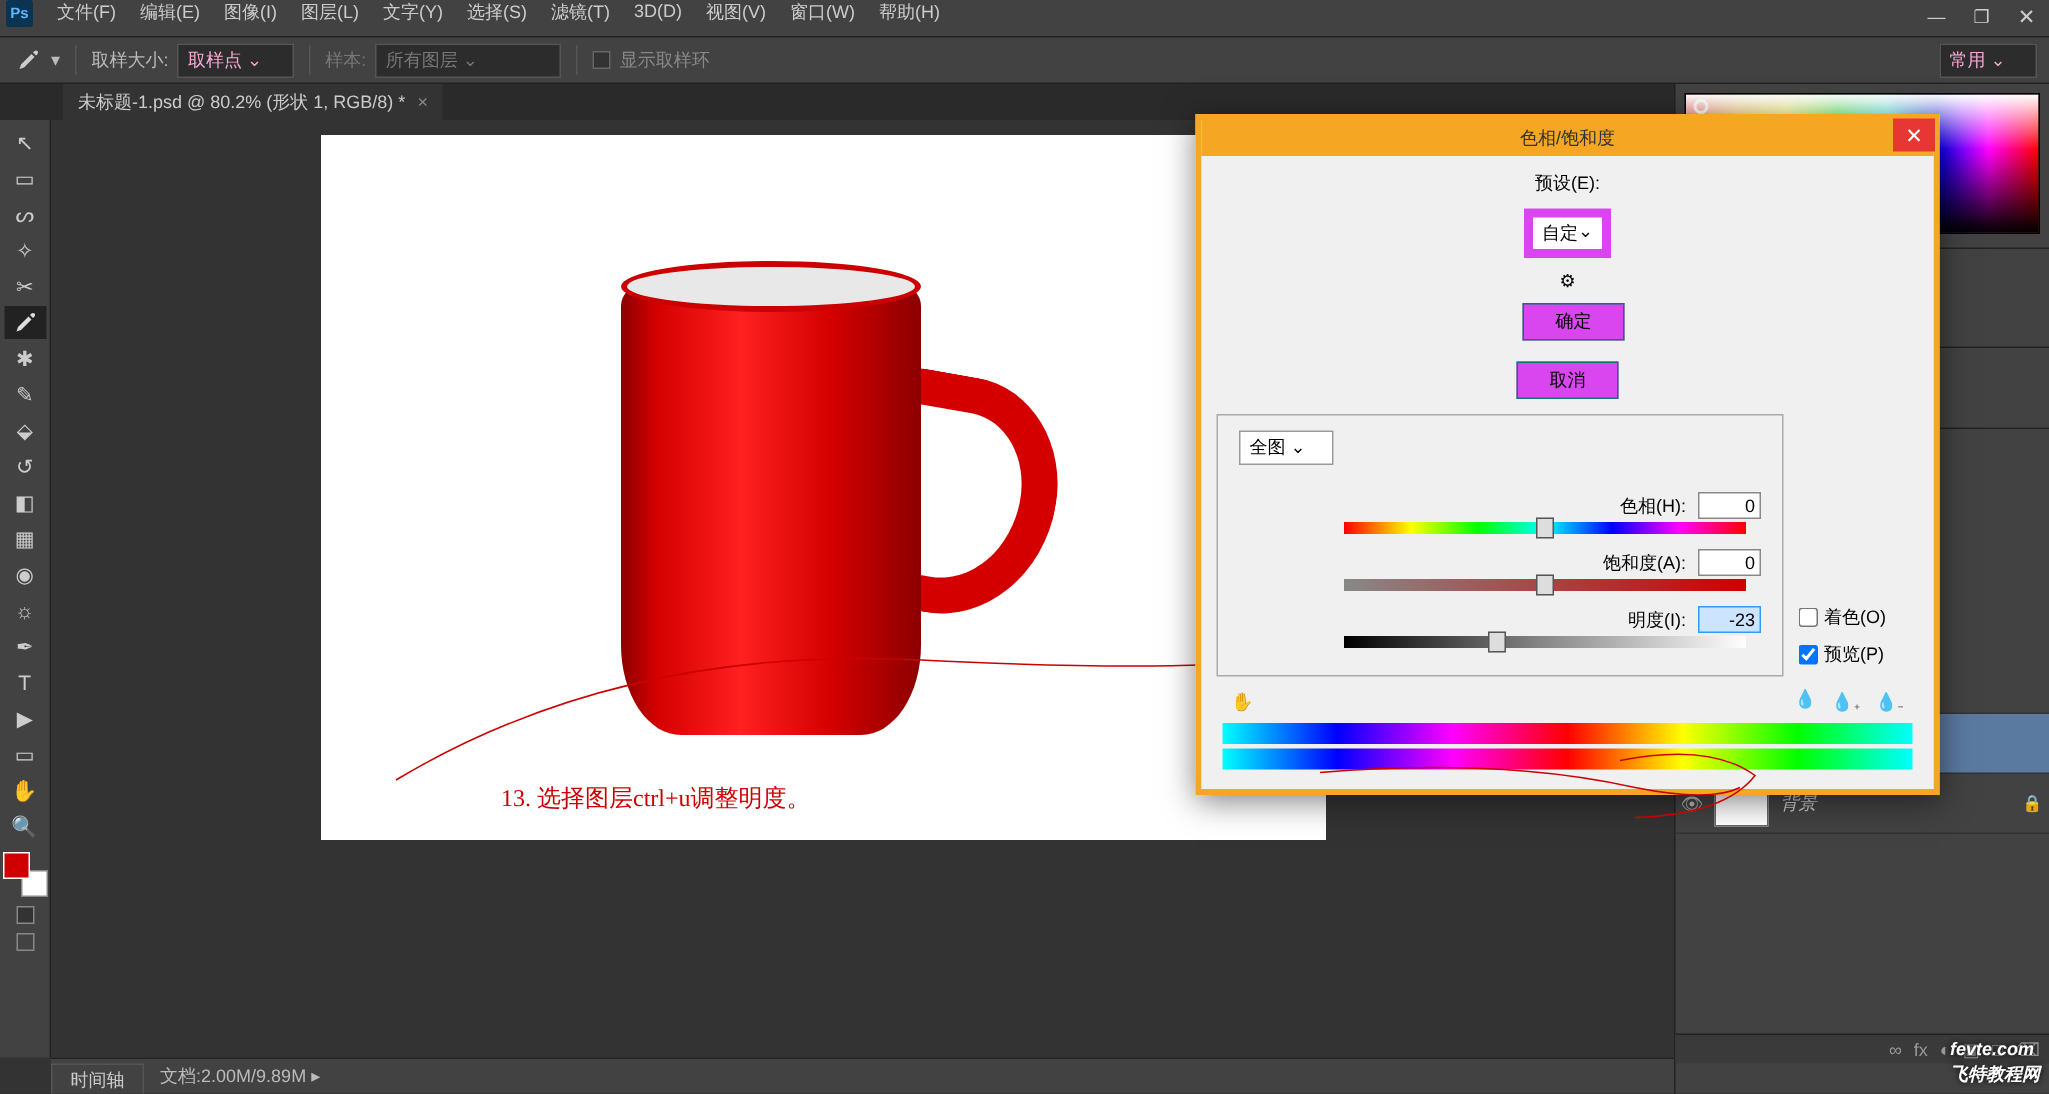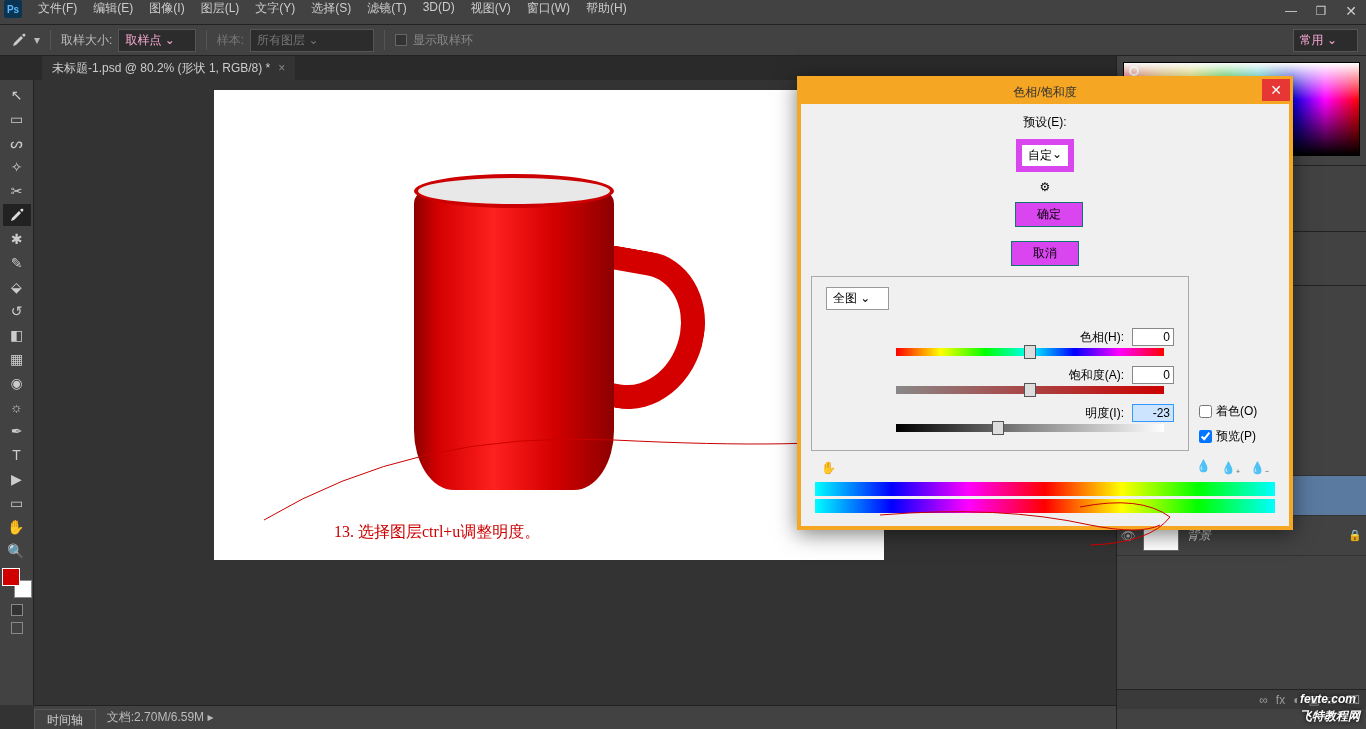--- a/index.html
+++ b/index.html
@@ -232,21 +232,21 @@
       <span>◐</span>
       <span>▣</span>
       <span>□</span>
       <span>⌫</span>
     </div>
   </div>
 </div>
 
 <div class="statusbar">
   <span>66.67%</span>
-  <span><span>文档:</span><span>2.70M/6.59M</span> ▸</span>
+  <span><span>文档:</span><span>2.00M/9.89M</span> ▸</span>
 </div>
 <div class="timeline" style="bottom:-2px">时间轴</div>
 
 <div class="dialog">
   <div class="dlg-title">
     <span>色相/饱和度</span>
     <div class="dlg-close">✕</div>
   </div>
   <div class="dlg-body">
     <div class="dlg-row">

